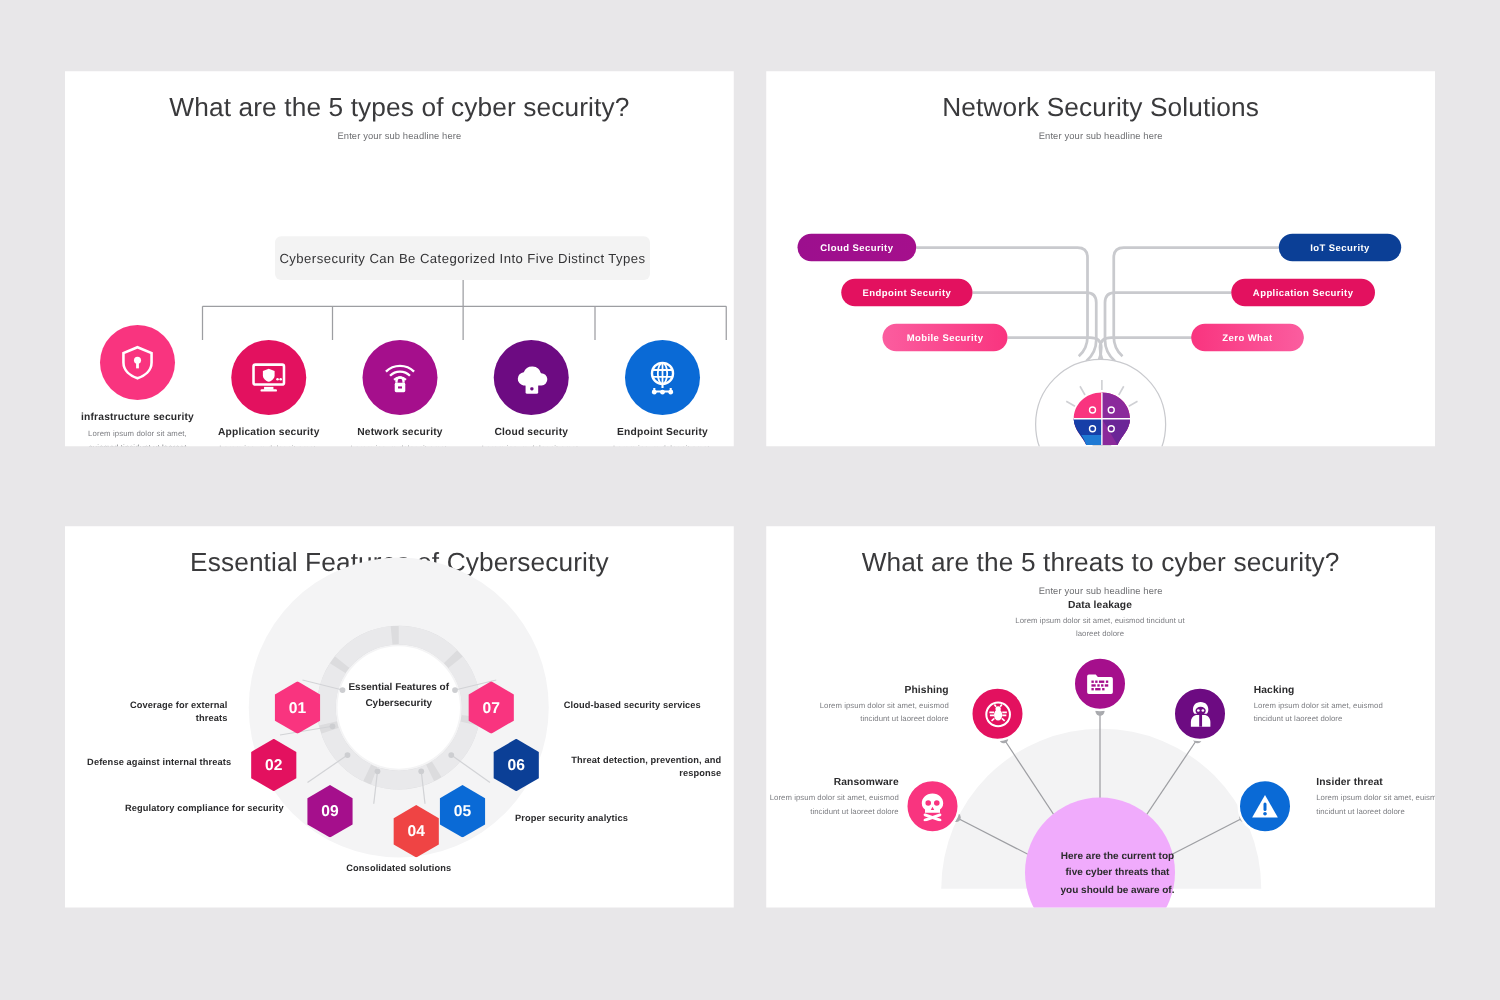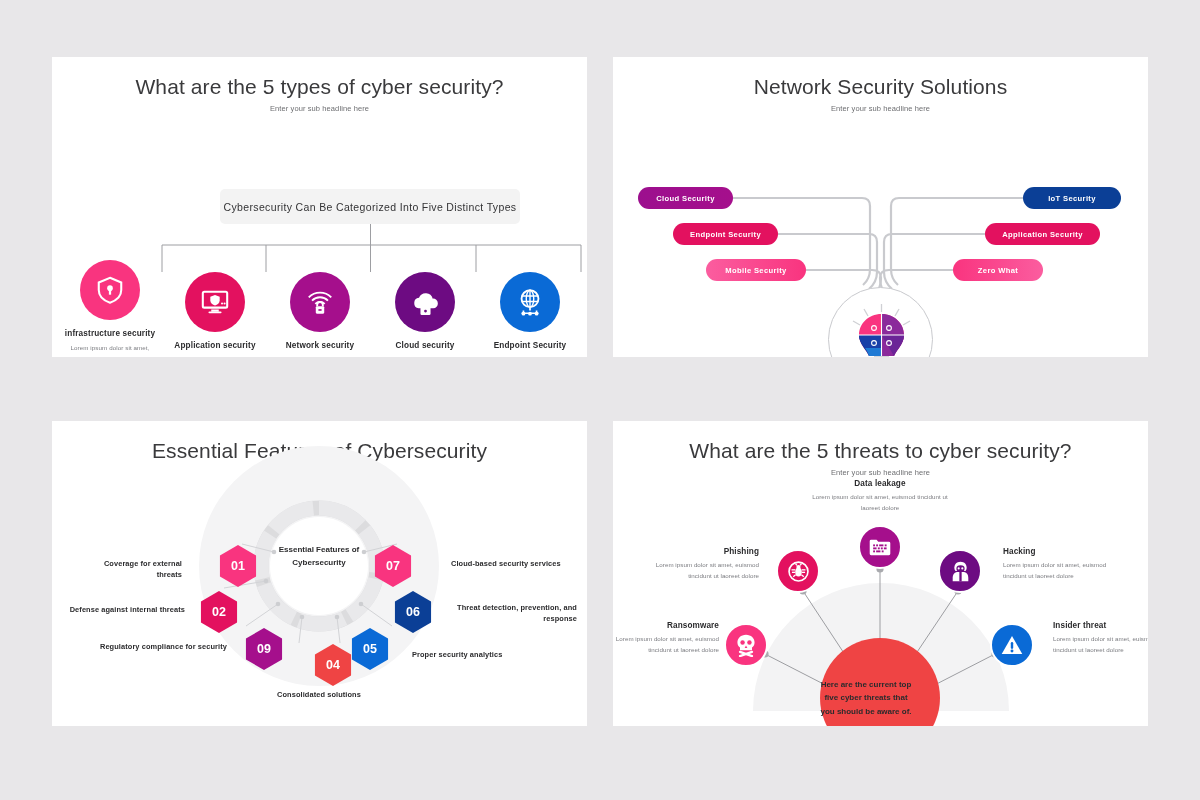--- a/index.html
+++ b/index.html
@@ -137,22 +137,22 @@
     font-size: 8.2px; font-weight: bold; color: #2b2b2d;
     letter-spacing: 0.1px;
   }
   .t-lab .t-d {
     font-size: 6.2px; color: #7b7c80; line-height: 1.8; margin-top: 3px;
     letter-spacing: 0.05px;
   }
   .core-circle {
     position: absolute;
     border-radius: 50%;
-    background: #ef4444;
-    display: flex; align-items: center; justify-content: flex-start;
+    background: #f0abfc;
+    display: flex; align-items: center; justify-content: flex-end;
     text-align: center;
   }
   .core-txt {
     font-size: 8px; font-weight: bold; color: #2b2b2d; line-height: 1.65;
     width: 92px;
   }
 </style>
 </head>
 <body>
 

